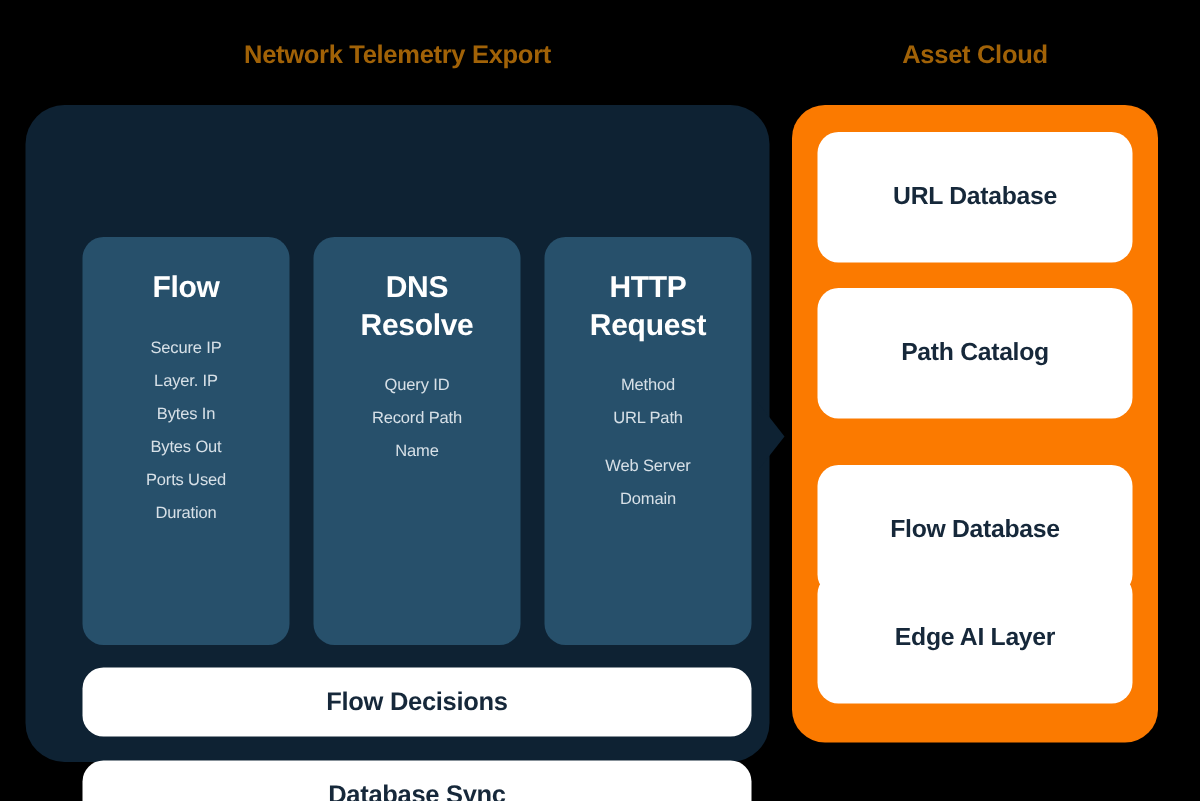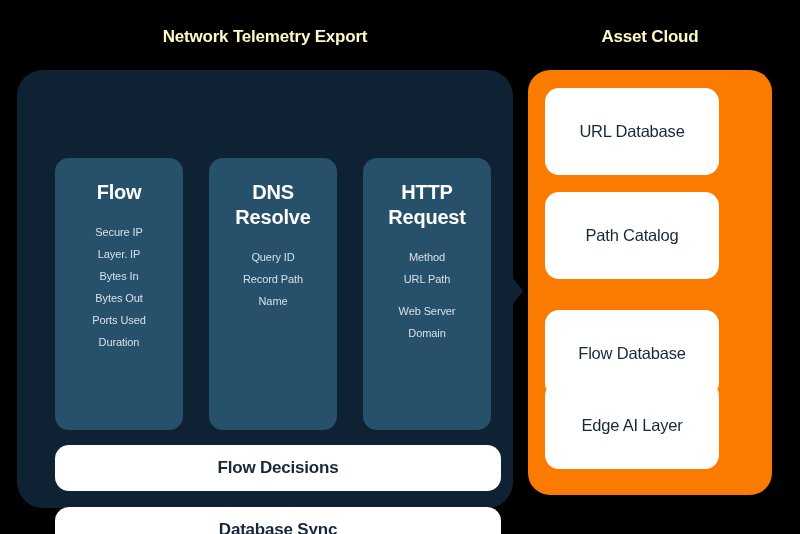--- a/index.html
+++ b/index.html
@@ -22,21 +22,21 @@
   }
 
   
   .panel-title {
     position: absolute;
     font-weight: bold;
     font-size: 17px;
     letter-spacing: -0.2px;
     text-align: center;
     white-space: nowrap;
-    color: #fef9c3;
+    color: #a16207;
   }
   #title-left  { left: 17px;  top: 27px; width: 496px; }
   #title-right { left: 528px; top: 27px; width: 244px; }
 
   
   #left-panel {
     position: absolute;
     left: 17px;
     top: 70px;
     width: 496px;
@@ -53,21 +53,21 @@
     height: 0;
     border-top: 23px solid transparent;
     border-bottom: 23px solid transparent;
     border-left: 18px solid #0e2233;
   }
 
   
   .col-card {
     position: absolute;
     top: 88px;
-    width: 128px;
+    width: 138px;
     height: 272px;
     background: #27506b;
     border-radius: 14px;
     box-sizing: border-box;
     padding: 22px 8px 0 8px;
     text-align: center;
   }
   #col-flow { left: 38px; }
   #col-dns  { left: 192px; }
   #col-http { left: 346px; }
@@ -114,29 +114,29 @@
     left: 528px;
     top: 70px;
     width: 244px;
     height: 425px;
     background: #fb7a00;
     border-radius: 22px;
   }
   .orange-card {
     position: absolute;
     left: 545px;
-    width: 174px;
+    width: 210px;
     height: 87px;
     background: #ffffff;
     border-radius: 14px;
     display: flex;
     align-items: center;
     justify-content: center;
     color: #16283a;
-    font-weight: normal;
+    font-weight: bold;
     font-size: 16.5px;
     letter-spacing: -0.2px;
   }
   #orange-card-0 { top: 88px; }
   #orange-card-1 { top: 192px; }
   #orange-card-2 { top: 310px; }
   #orange-card-3 { top: 382px; justify-content: center; }
 </style>
 </head>
 <body>

